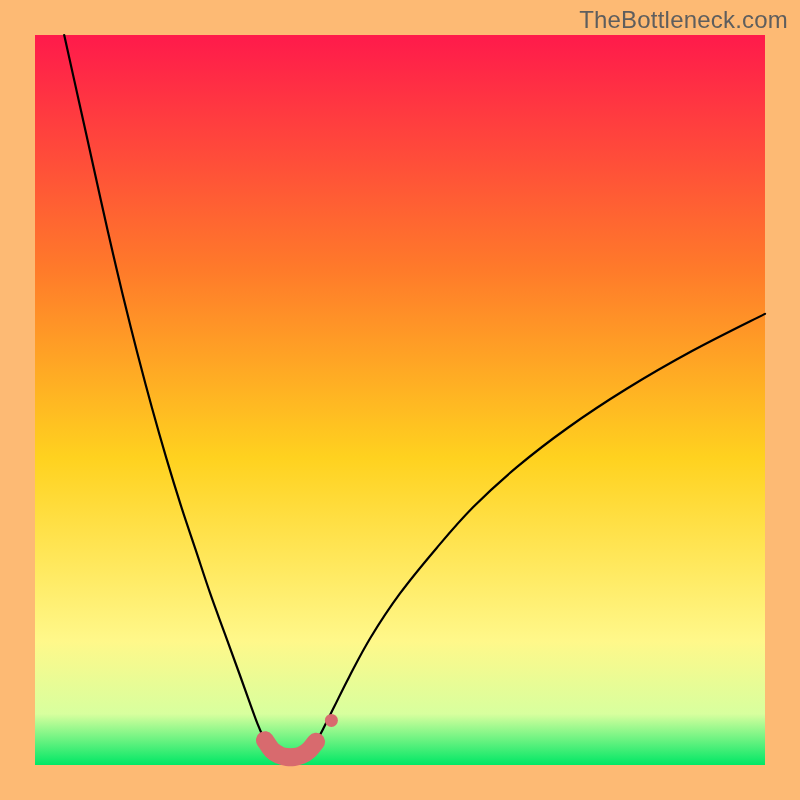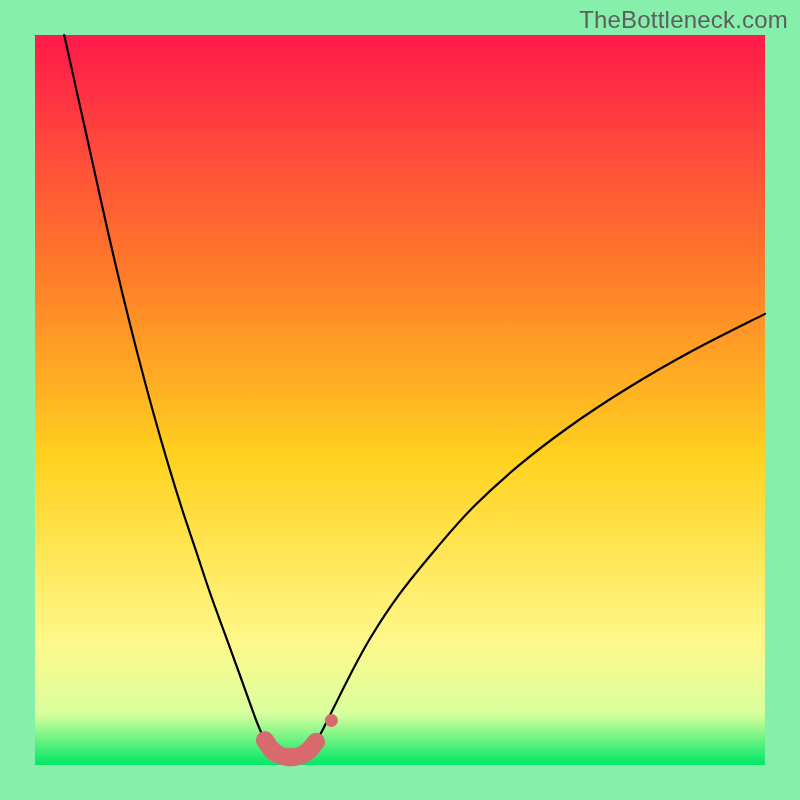--- a/index.html
+++ b/index.html
@@ -10,21 +10,21 @@
     overflow: hidden;
     background: #000;
     font-family: Arial, Helvetica, sans-serif;
   }
   .frame {
     position: absolute;
     left: 0;
     top: 0;
     width: 800px;
     height: 800px;
-    background: #86efac;
+    background: #fdba74;
   }
   .plot {
     position: absolute;
     left: 35px;
     top: 35px;
     width: 730px;
     height: 730px;
     
   }
   .watermark {

